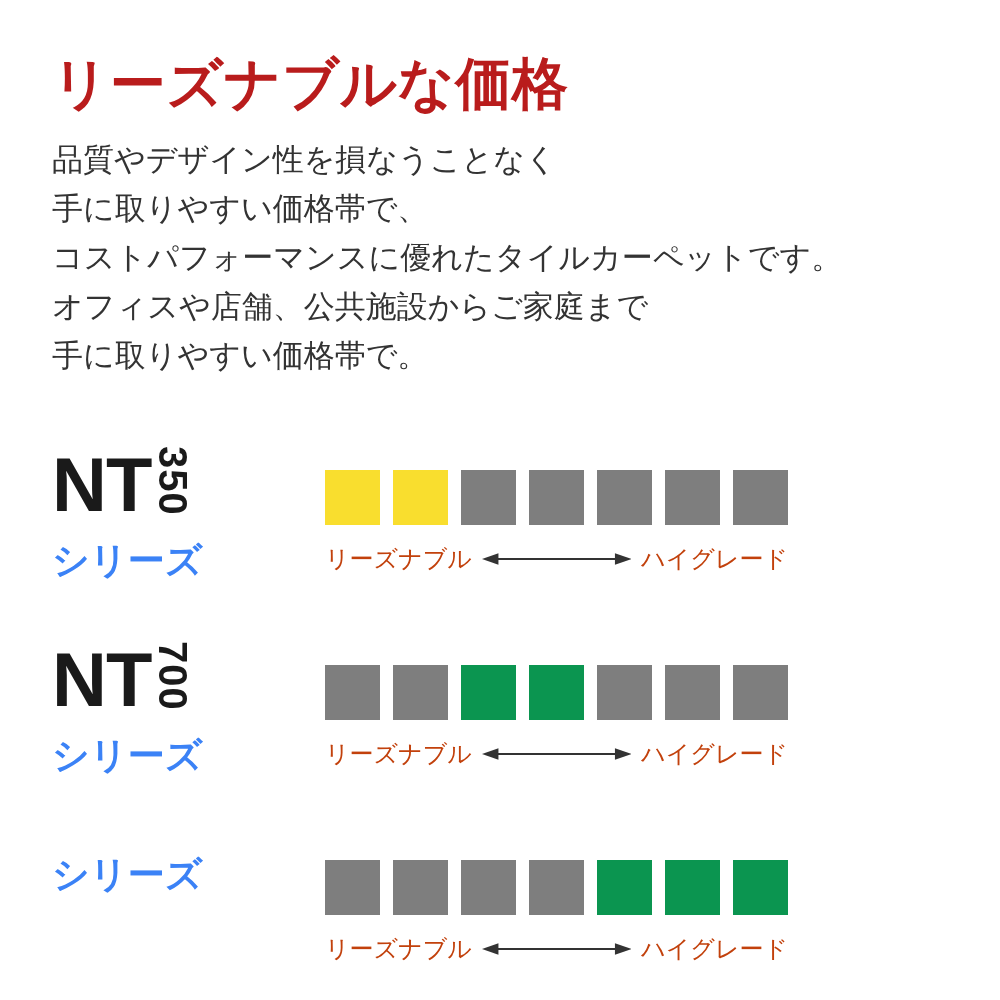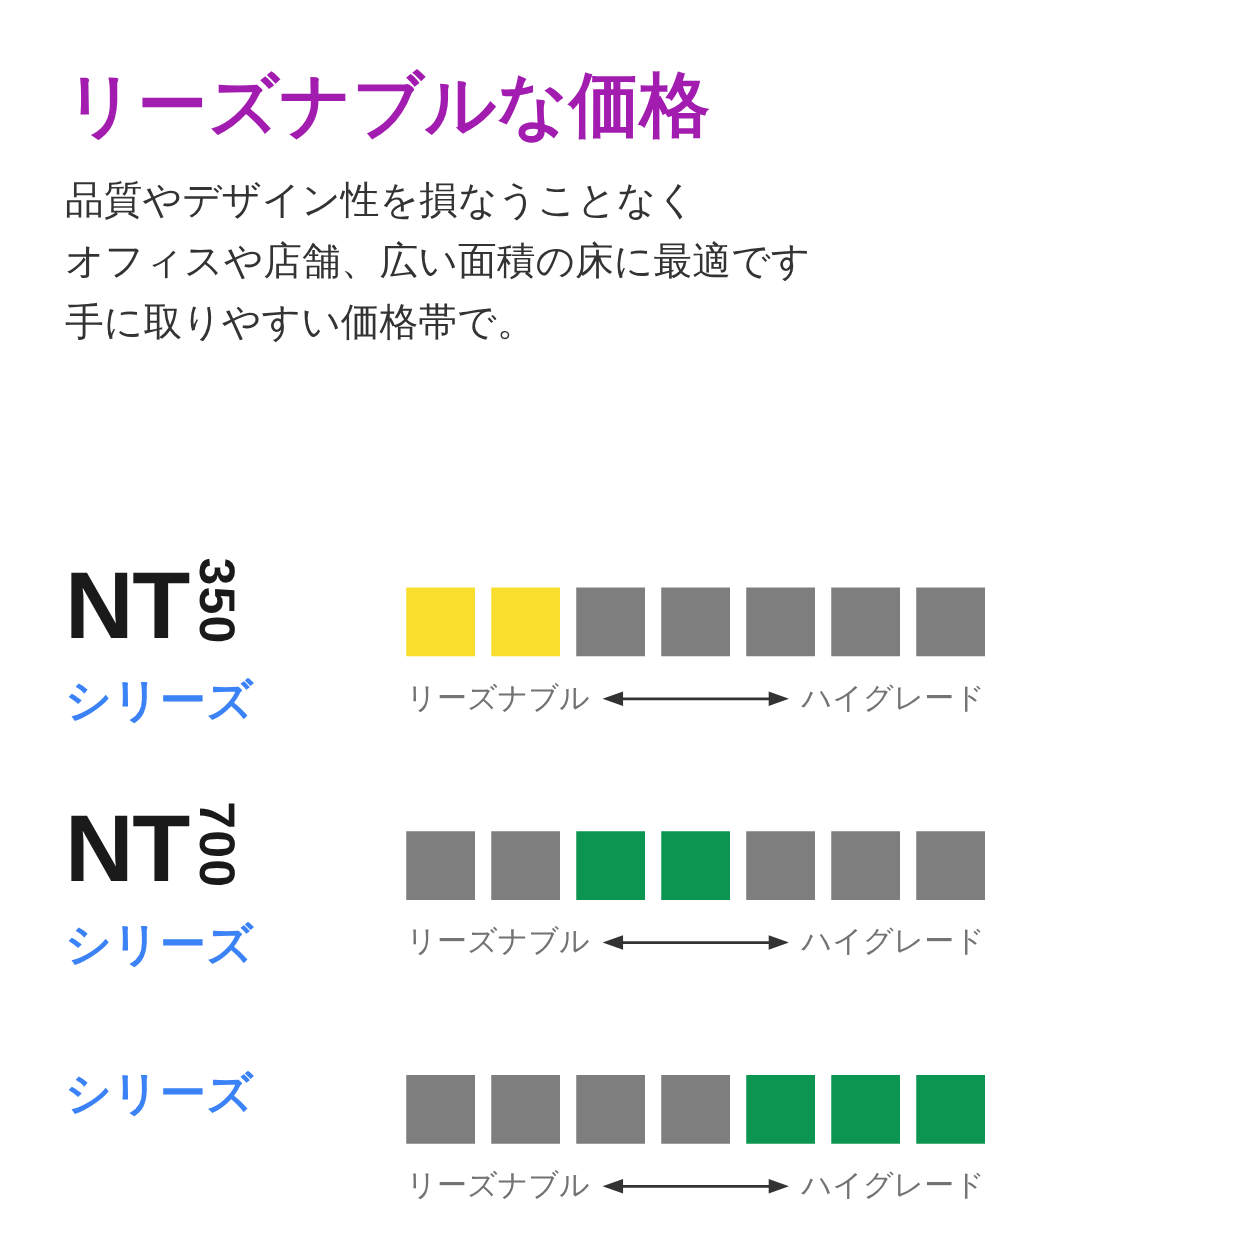--- a/index.html
+++ b/index.html
@@ -21,21 +21,21 @@
     position: absolute;
     left: 52px;
     top: 56px;
     width: 900px;
   }
   .page-title {
     font-size: 56px;
     font-weight: bold;
     line-height: 1.0;
     letter-spacing: 0.5px;
-    color: #a21caf;
+    color: #b91c1c;
     margin: 0;
     white-space: nowrap;
   }
   .body-copy {
     margin-top: 23px;
   }
   .body-line {
     font-size: 31px;
     line-height: 49px;
     color: #333333;
@@ -117,39 +117,41 @@
 
   .scale-caption {
     display: flex;
     align-items: center;
     margin-top: 22px;
     width: 463px;
   }
   .caption-text {
     font-size: 24px;
     line-height: 1;
-    color: #737373;
+    color: #c2410c;
     white-space: nowrap;
     letter-spacing: 0px;
   }
   .caption-arrow {
     flex: 1 1 auto;
     height: 20px;
     margin: 0 10px;
     display: block;
   }
 </style>
 </head>
 <body>
 
 <div class="header">
   <h1 class="page-title">リーズナブルな価格</h1>
   <div class="body-copy">
     <div class="body-line">品質やデザイン性を損なうことなく</div>
-    <div class="body-line">オフィスや店舗、広い面積の床に最適です</div>
+    <div class="body-line">手に取りやすい価格帯で、</div>
+    <div class="body-line">コストパフォーマンスに優れたタイルカーペットです。</div>
+    <div class="body-line">オフィスや店舗、公共施設からご家庭まで</div>
     <div class="body-line">手に取りやすい価格帯で。</div>
   </div>
 </div>
 
 <div class="series-row row-0">
   <div class="series-label">
     <div class="series-name-line">
       <span class="series-code">NT</span>
       <span class="series-number">350</span>
     </div>

